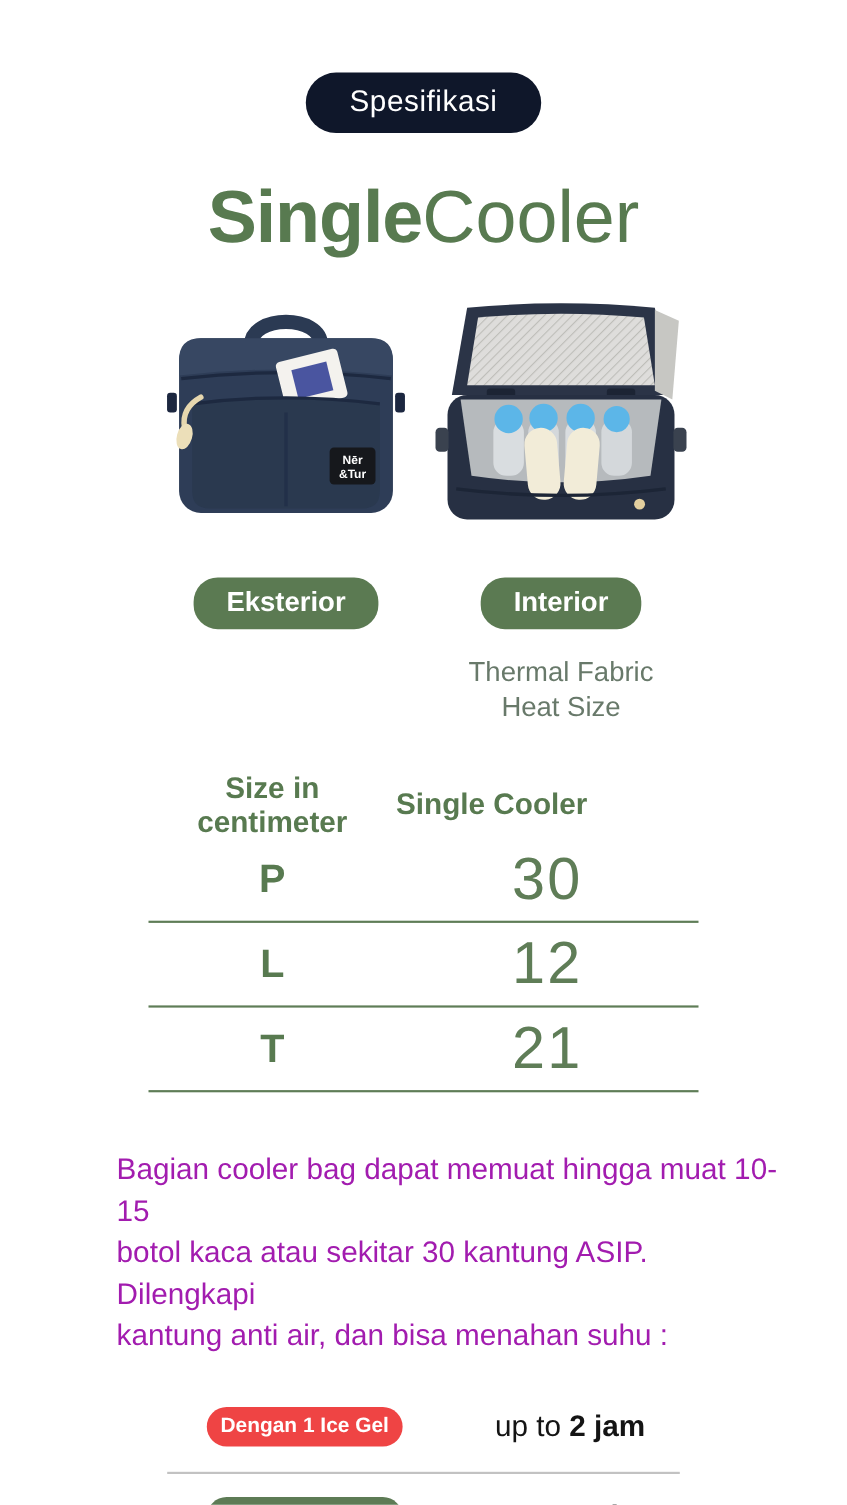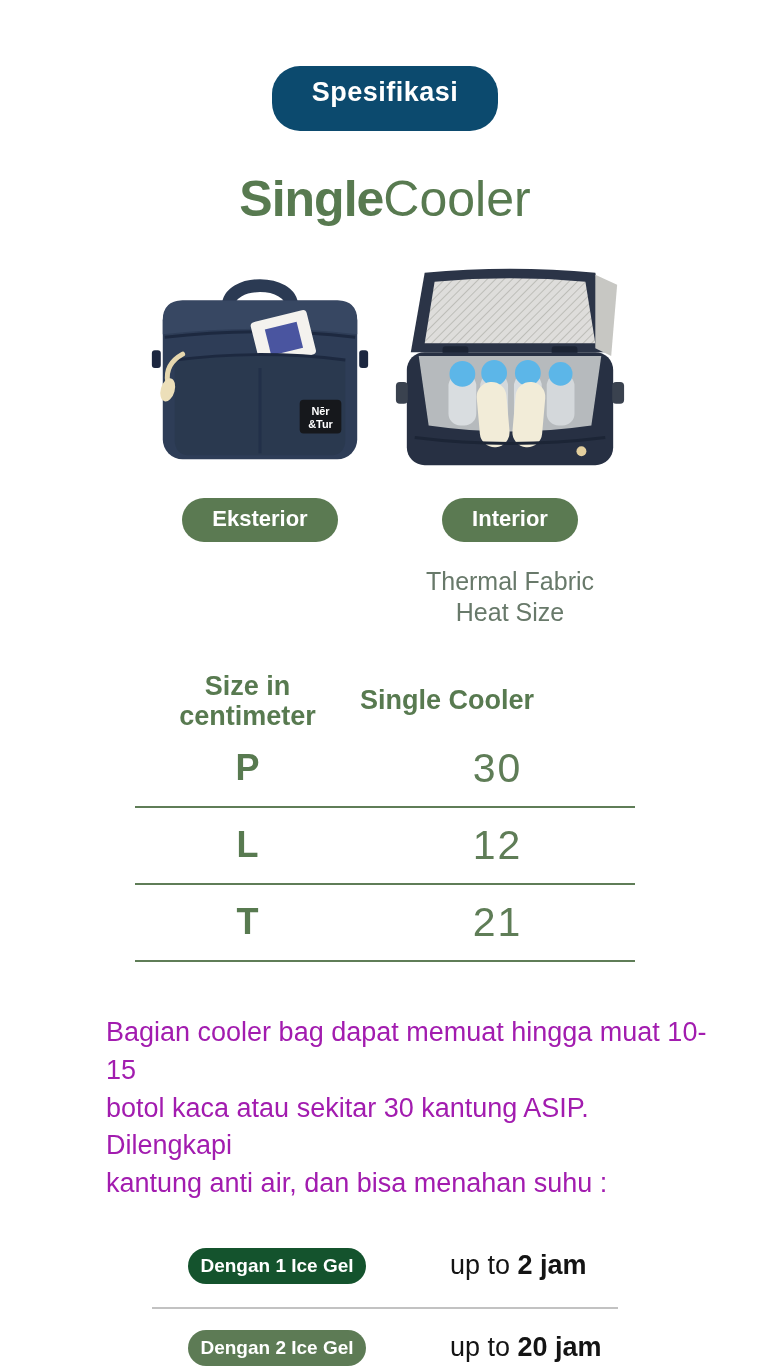--- a/index.html
+++ b/index.html
@@ -8,48 +8,48 @@
     width:770px; height:1368px;
     margin:0 auto;
     font-family:"Liberation Sans", sans-serif;
     overflow:hidden;
     position:relative;
   }
   
   .spec-badge {
     display:block; width:max-content;
     margin:66px auto 0;
-    background:#0c4a6e; color:#ffffff;
-    font-weight:bold; font-size:27px; letter-spacing:0.5px;
-    padding:11px 40px 23px;
+    background:#0f172a; color:#ffffff;
+    font-weight:normal; font-size:27px; letter-spacing:0.5px;
+    padding:11px 40px 13px;
     border-radius:28px;
   }
   
   .title {
     margin-top:42px;
     display:flex; justify-content:center; align-items:baseline; 
-    color:#587a50; font-size:50px; line-height:1.05;
+    color:#587a50; font-size:67px; line-height:1.05;
   }
   .title .t-bold { font-weight:bold; letter-spacing:-1px; }
   .title .t-light { font-weight:normal; letter-spacing:0px; }
   
   .two-col {
     margin-top:36px;
     display:grid;
     grid-template-columns:250px 250px;
     justify-content:center;
   }
   .col { display:flex; flex-direction:column; align-items:center; }
   .img-box { width:250px; height:212px; }
   .img-box svg { width:100%; height:100%; display:block; }
   .mat-pill {
-    margin-top:24px;
+    margin-top:44px;
     display:block; width:max-content;
     background:#5b7a52; color:#ffffff;
-    font-weight:bold; font-size:22px;
+    font-weight:bold; font-size:25px;
     padding:8px 30px 10px;
     border-radius:22px;
   }
   .mat-text {
     margin-top:24px; text-align:center;
     font-size:25px; line-height:1.26;
     color:#68796a;
   }
   .mat-text span { display:block; }
   
@@ -61,21 +61,21 @@
     font-weight:bold; font-size:27px; line-height:1.12; color:#587a50;
   }
   .st-head .st-c1 span { display:block; }
   .st-head .st-c2 { font-weight:bold; font-size:27px; color:#587a50; }
   .st-row {
     display:flex; align-items:center;
     height:77px;
     border-bottom:2px solid #5f7d57;
   }
   .st-row .dim { width:45%; text-align:center; font-size:36px; font-weight:bold; color:#587a50; }
-  .st-row .val { width:55%; text-align:center; font-size:41px; font-weight:normal; color:#5f7d57; letter-spacing:2px; }
+  .st-row .val { width:55%; text-align:center; font-size:54px; font-weight:normal; color:#5f7d57; letter-spacing:2px; }
   
   .description {
     margin:52px 0 0 106px;
     width:610px;
     font-size:27px; line-height:1.4;
     color:#a21caf;
   }
   .description span { display:block; }
   
   .duration { margin-top:44px; }
@@ -83,21 +83,21 @@
     display:flex; align-items:center;
     margin-left:188px; height:38px;
   }
   .ice-pill {
     width:178px; height:36px;
     border-radius:19px;
     color:#ffffff; font-size:19px; font-weight:bold;
     display:flex; align-items:center; justify-content:center;
     flex:0 0 auto;
   }
-  .ice-pill.navy  { background:#14532d; }
+  .ice-pill.navy  { background:#ef4444; }
   .ice-pill.green { background:#5d7b55; }
   .dur-text { margin-left:84px; font-size:27px; color:#141414; white-space:nowrap; }
   .dur-text b { font-weight:bold; }
   .dur-divider {
     width:466px; margin:22px 0 20px 152px;
     border-top:2px solid #c2c2c2;
   }
 </style>
 </head>
 <body>

